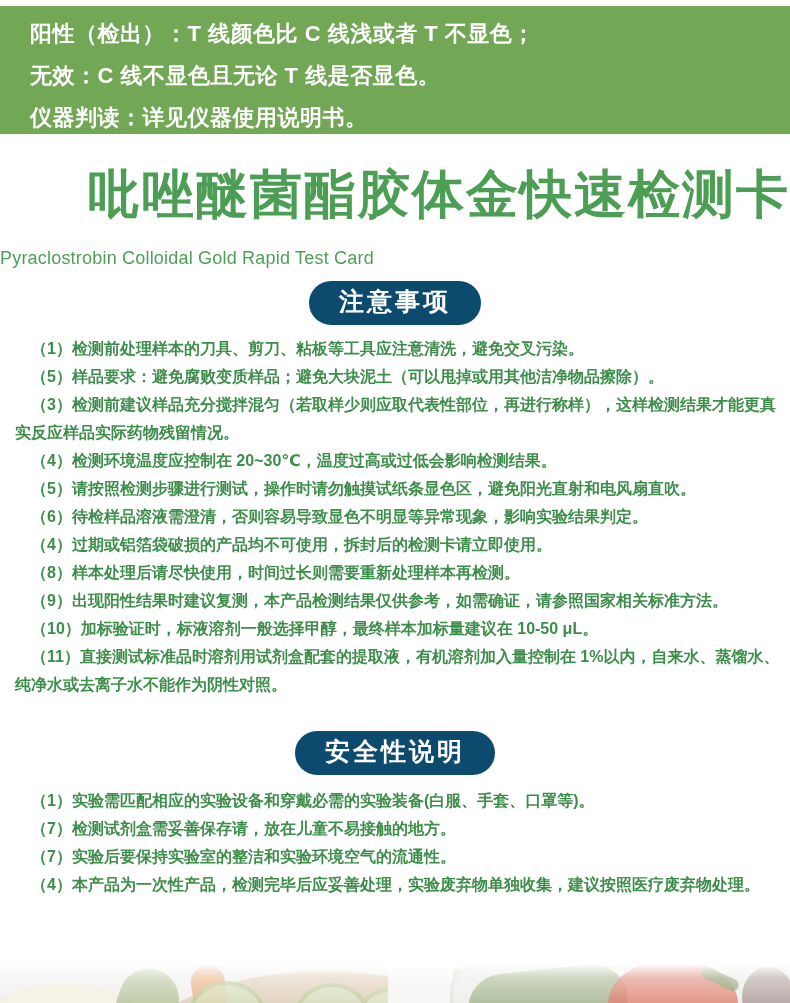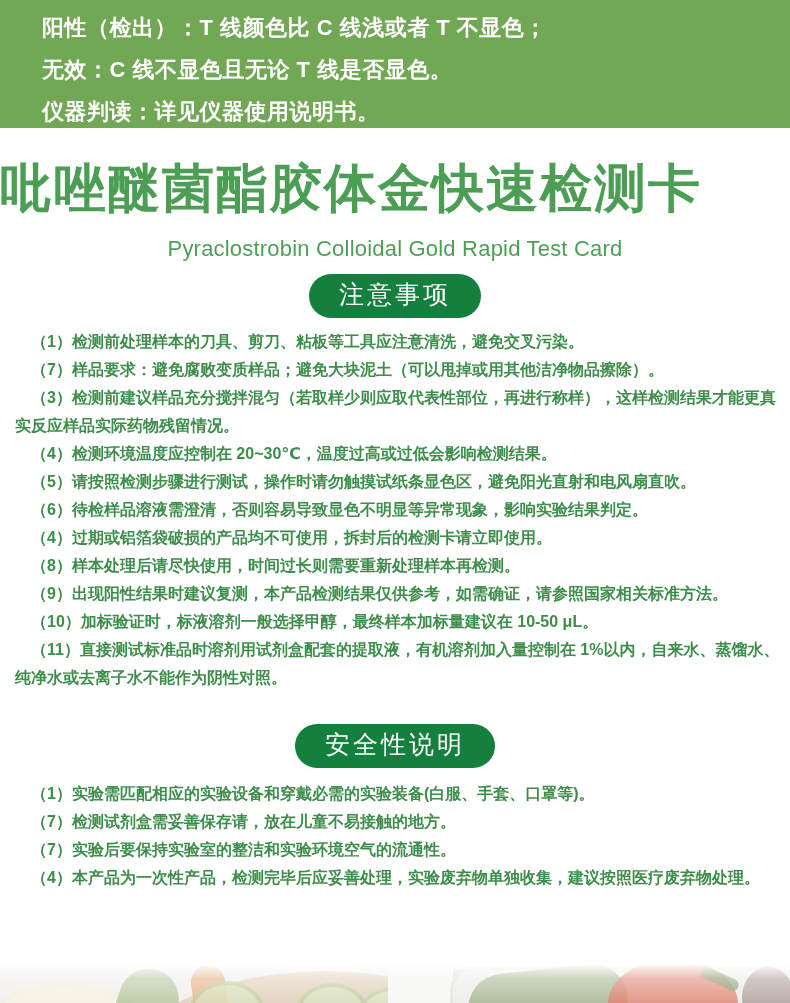--- a/index.html
+++ b/index.html
@@ -4,38 +4,39 @@
 <style>
   html,body{margin:0;padding:0;}
   body{
     width:790px;height:1003px;position:relative;overflow:hidden;
     background:#ffffff;
     font-family:"Liberation Sans","DejaVu Sans",sans-serif;
   }
   
   .result-band{
     background:#72A855;height:128px;box-sizing:border-box;
-    padding:7px 10px 0 42px;color:#ffffff;
+    padding:7px 10px 0 30px;color:#ffffff;
     font-size:22px;font-weight:bold;line-height:42px;
     letter-spacing:0.5px;
+    margin-top:6px;
   }
   
   .title-zh{
-    margin:26px 0 0 0;text-align:left;
+    margin:26px 0 0 0;text-align:right;
     color:#4C9E54;font-size:52px;font-weight:bold;letter-spacing:2px;
   }
   .title-en{
-    margin-top:12px;text-align:center;
-    color:#4F9E58;font-size:22px;font-weight:400;letter-spacing:0.2px;
+    margin-top:18px;text-align:left;
+    color:#4F9E58;font-size:18px;font-weight:400;letter-spacing:0.2px;
   }
   
   .badge{
     display:block;width:fit-content;margin:12px auto 10px auto;
-    background:#15803d;color:#ffffff;
-    font-size:25px;font-weight:normal;letter-spacing:3px;
+    background:#0c4a6e;color:#ffffff;
+    font-size:25px;font-weight:bold;letter-spacing:3px;
     padding:4px 30px 7px 30px;border-radius:23px;
   }
   .badge.second{margin-top:32px;margin-bottom:12px;}
   
   .num-list{
     margin:0 8px 0 15px;color:#3E8E4B;
     font-size:16px;line-height:28px;font-weight:600;
   }
   .num-list p{margin:0;text-indent:16px;}
   
@@ -83,21 +84,21 @@
   <div>仪器判读：详见仪器使用说明书。</div>
 </div>
 
 <h1 class="title-zh">吡唑醚菌酯胶体金快速检测卡</h1>
 <div class="title-en">Pyraclostrobin Colloidal Gold Rapid Test Card</div>
 
 <div class="badge">注意事项</div>
 
 <div class="num-list">
   <p>（1）检测前处理样本的刀具、剪刀、粘板等工具应注意清洗，避免交叉污染。</p>
-  <p>（7）样品要求：避免腐败变质样品；避免大块泥土（可以甩掉或用其他洁净物品擦除）。</p>
+  <p>（5）样品要求：避免腐败变质样品；避免大块泥土（可以甩掉或用其他洁净物品擦除）。</p>
   <p>（3）检测前建议样品充分搅拌混匀（若取样少则应取代表性部位，再进行称样），这样检测结果才能更真实反应样品实际药物残留情况。</p>
   <p>（4）检测环境温度应控制在 20~30℃，温度过高或过低会影响检测结果。</p>
   <p>（5）请按照检测步骤进行测试，操作时请勿触摸试纸条显色区，避免阳光直射和电风扇直吹。</p>
   <p>（6）待检样品溶液需澄清，否则容易导致显色不明显等异常现象，影响实验结果判定。</p>
   <p>（4）过期或铝箔袋破损的产品均不可使用，拆封后的检测卡请立即使用。</p>
   <p>（8）样本处理后请尽快使用，时间过长则需要重新处理样本再检测。</p>
   <p>（9）出现阳性结果时建议复测，本产品检测结果仅供参考，如需确证，请参照国家相关标准方法。</p>
   <p>（10）加标验证时，标液溶剂一般选择甲醇，最终样本加标量建议在 10-50 μL。</p>
   <p>（11）直接测试标准品时溶剂用试剂盒配套的提取液，有机溶剂加入量控制在  1%以内，自来水、蒸馏水、纯净水或去离子水不能作为阴性对照。</p>
 </div>

